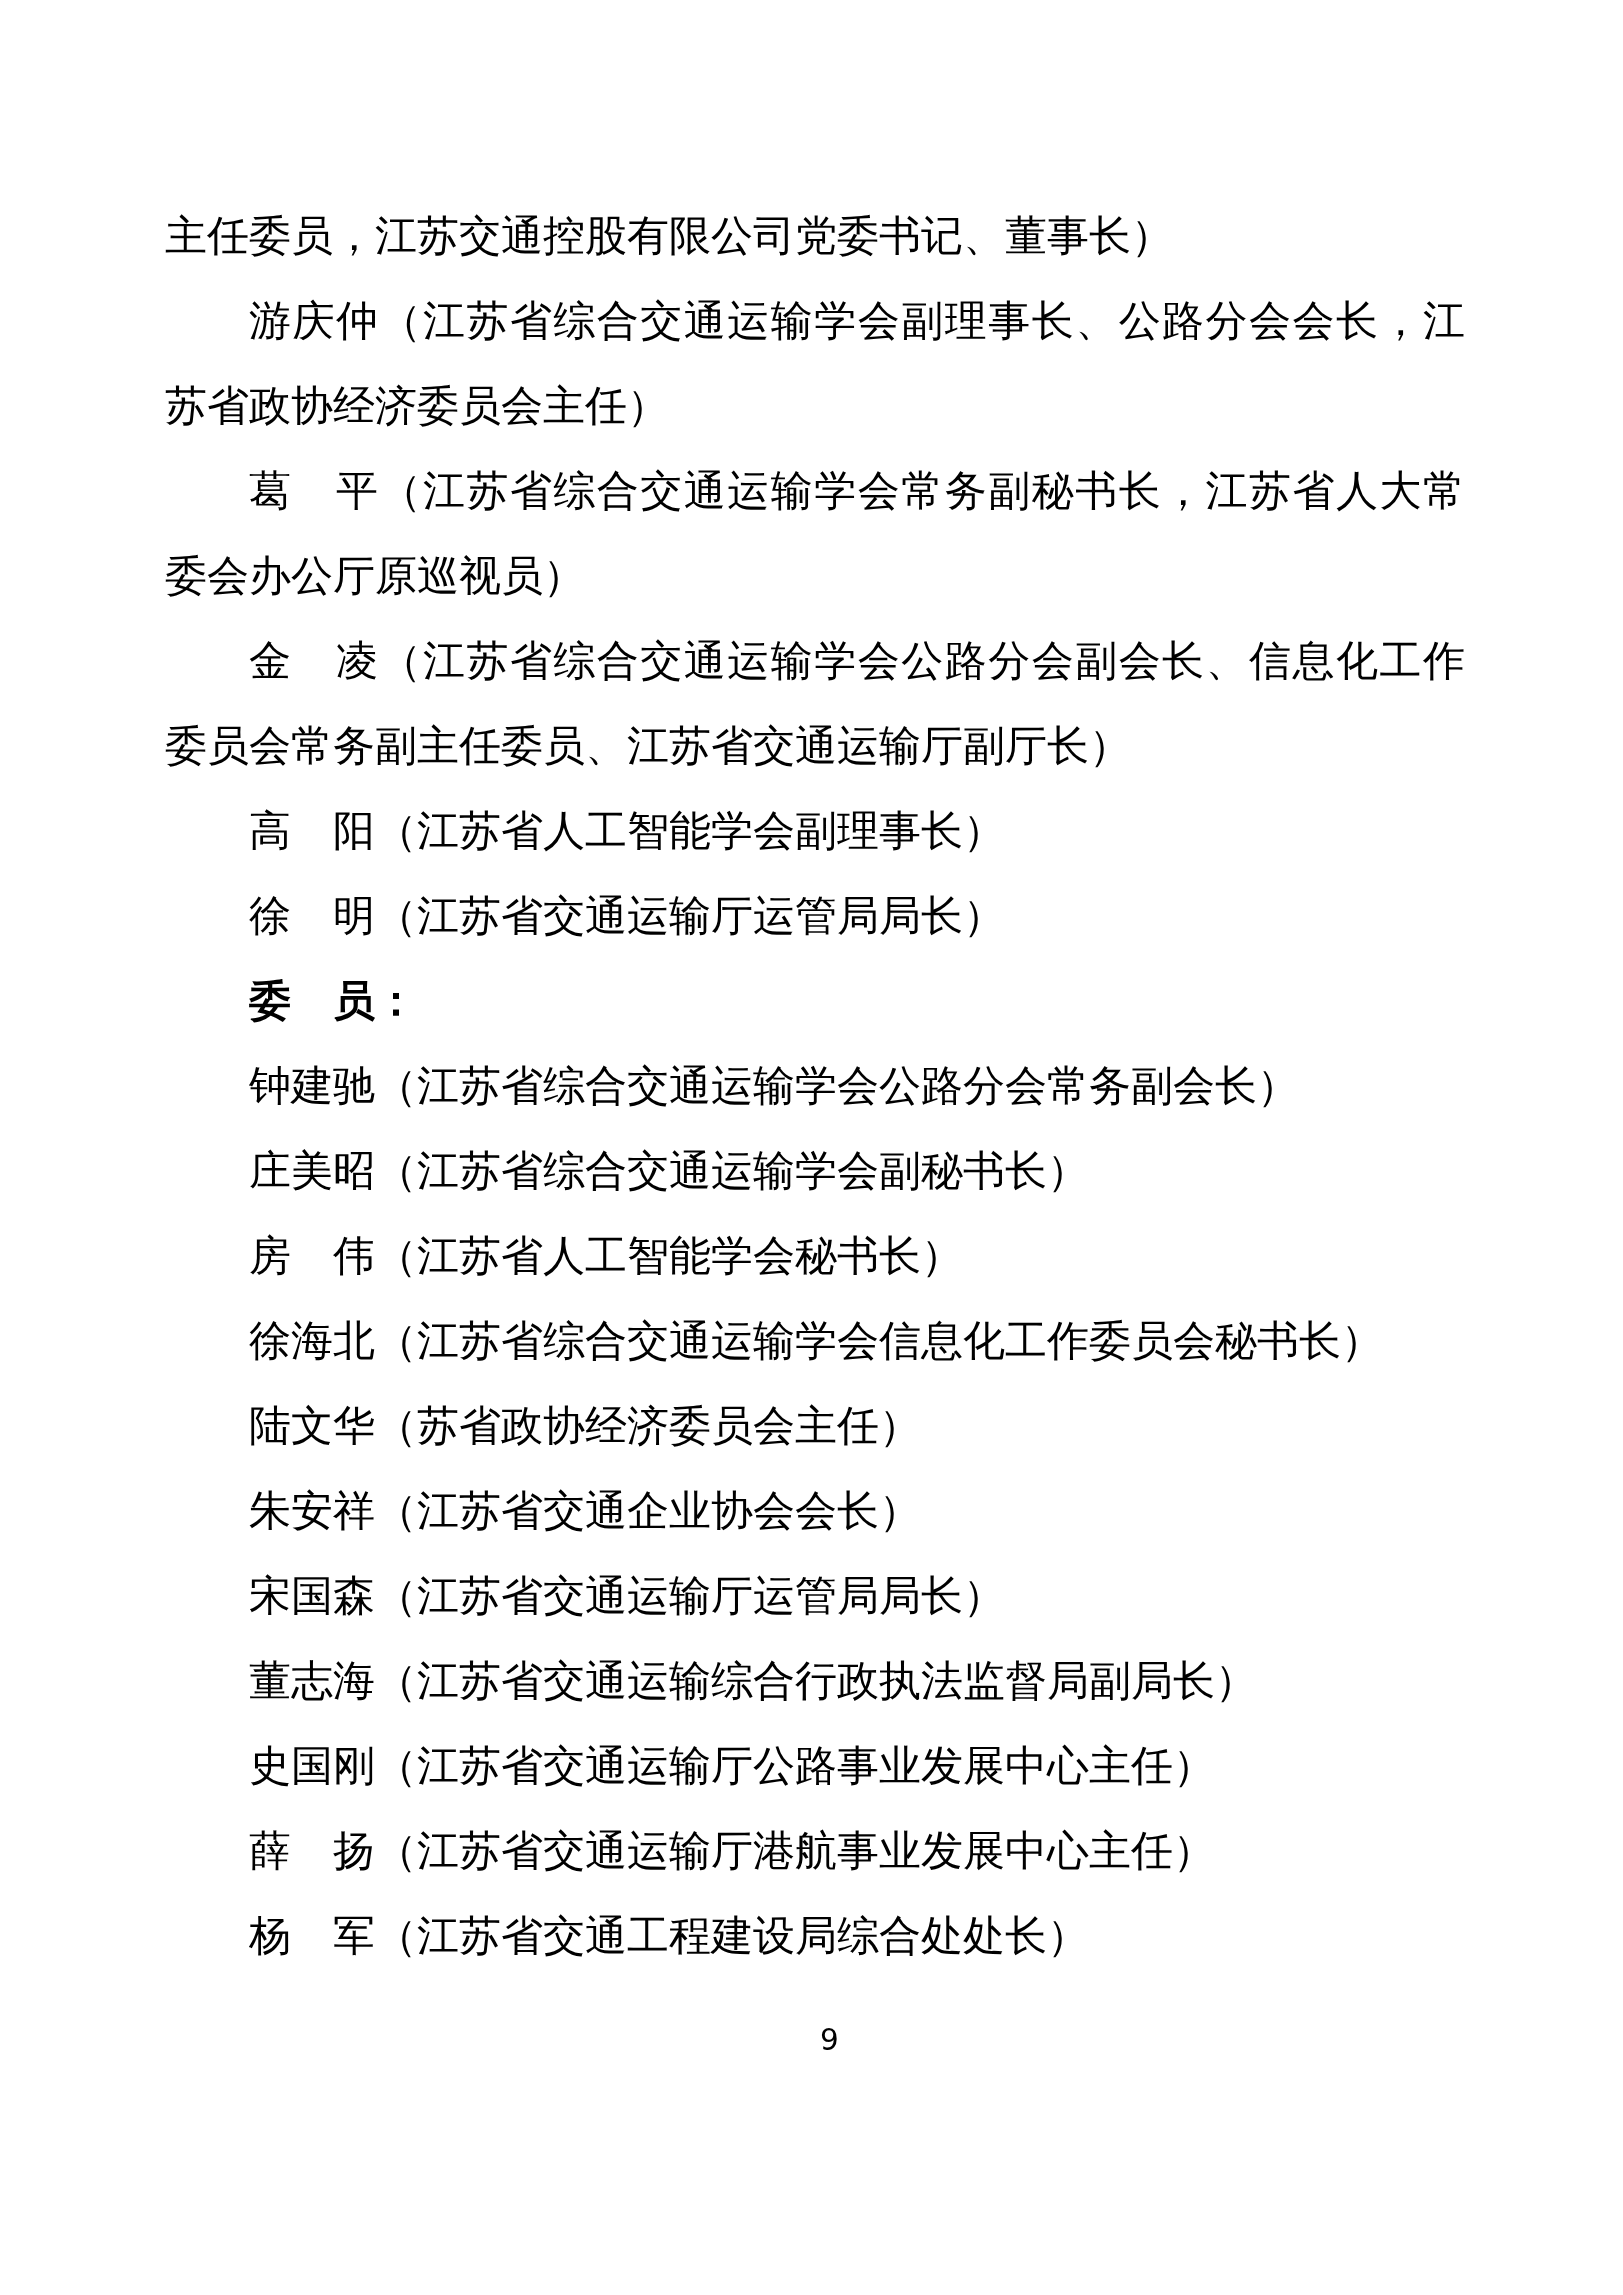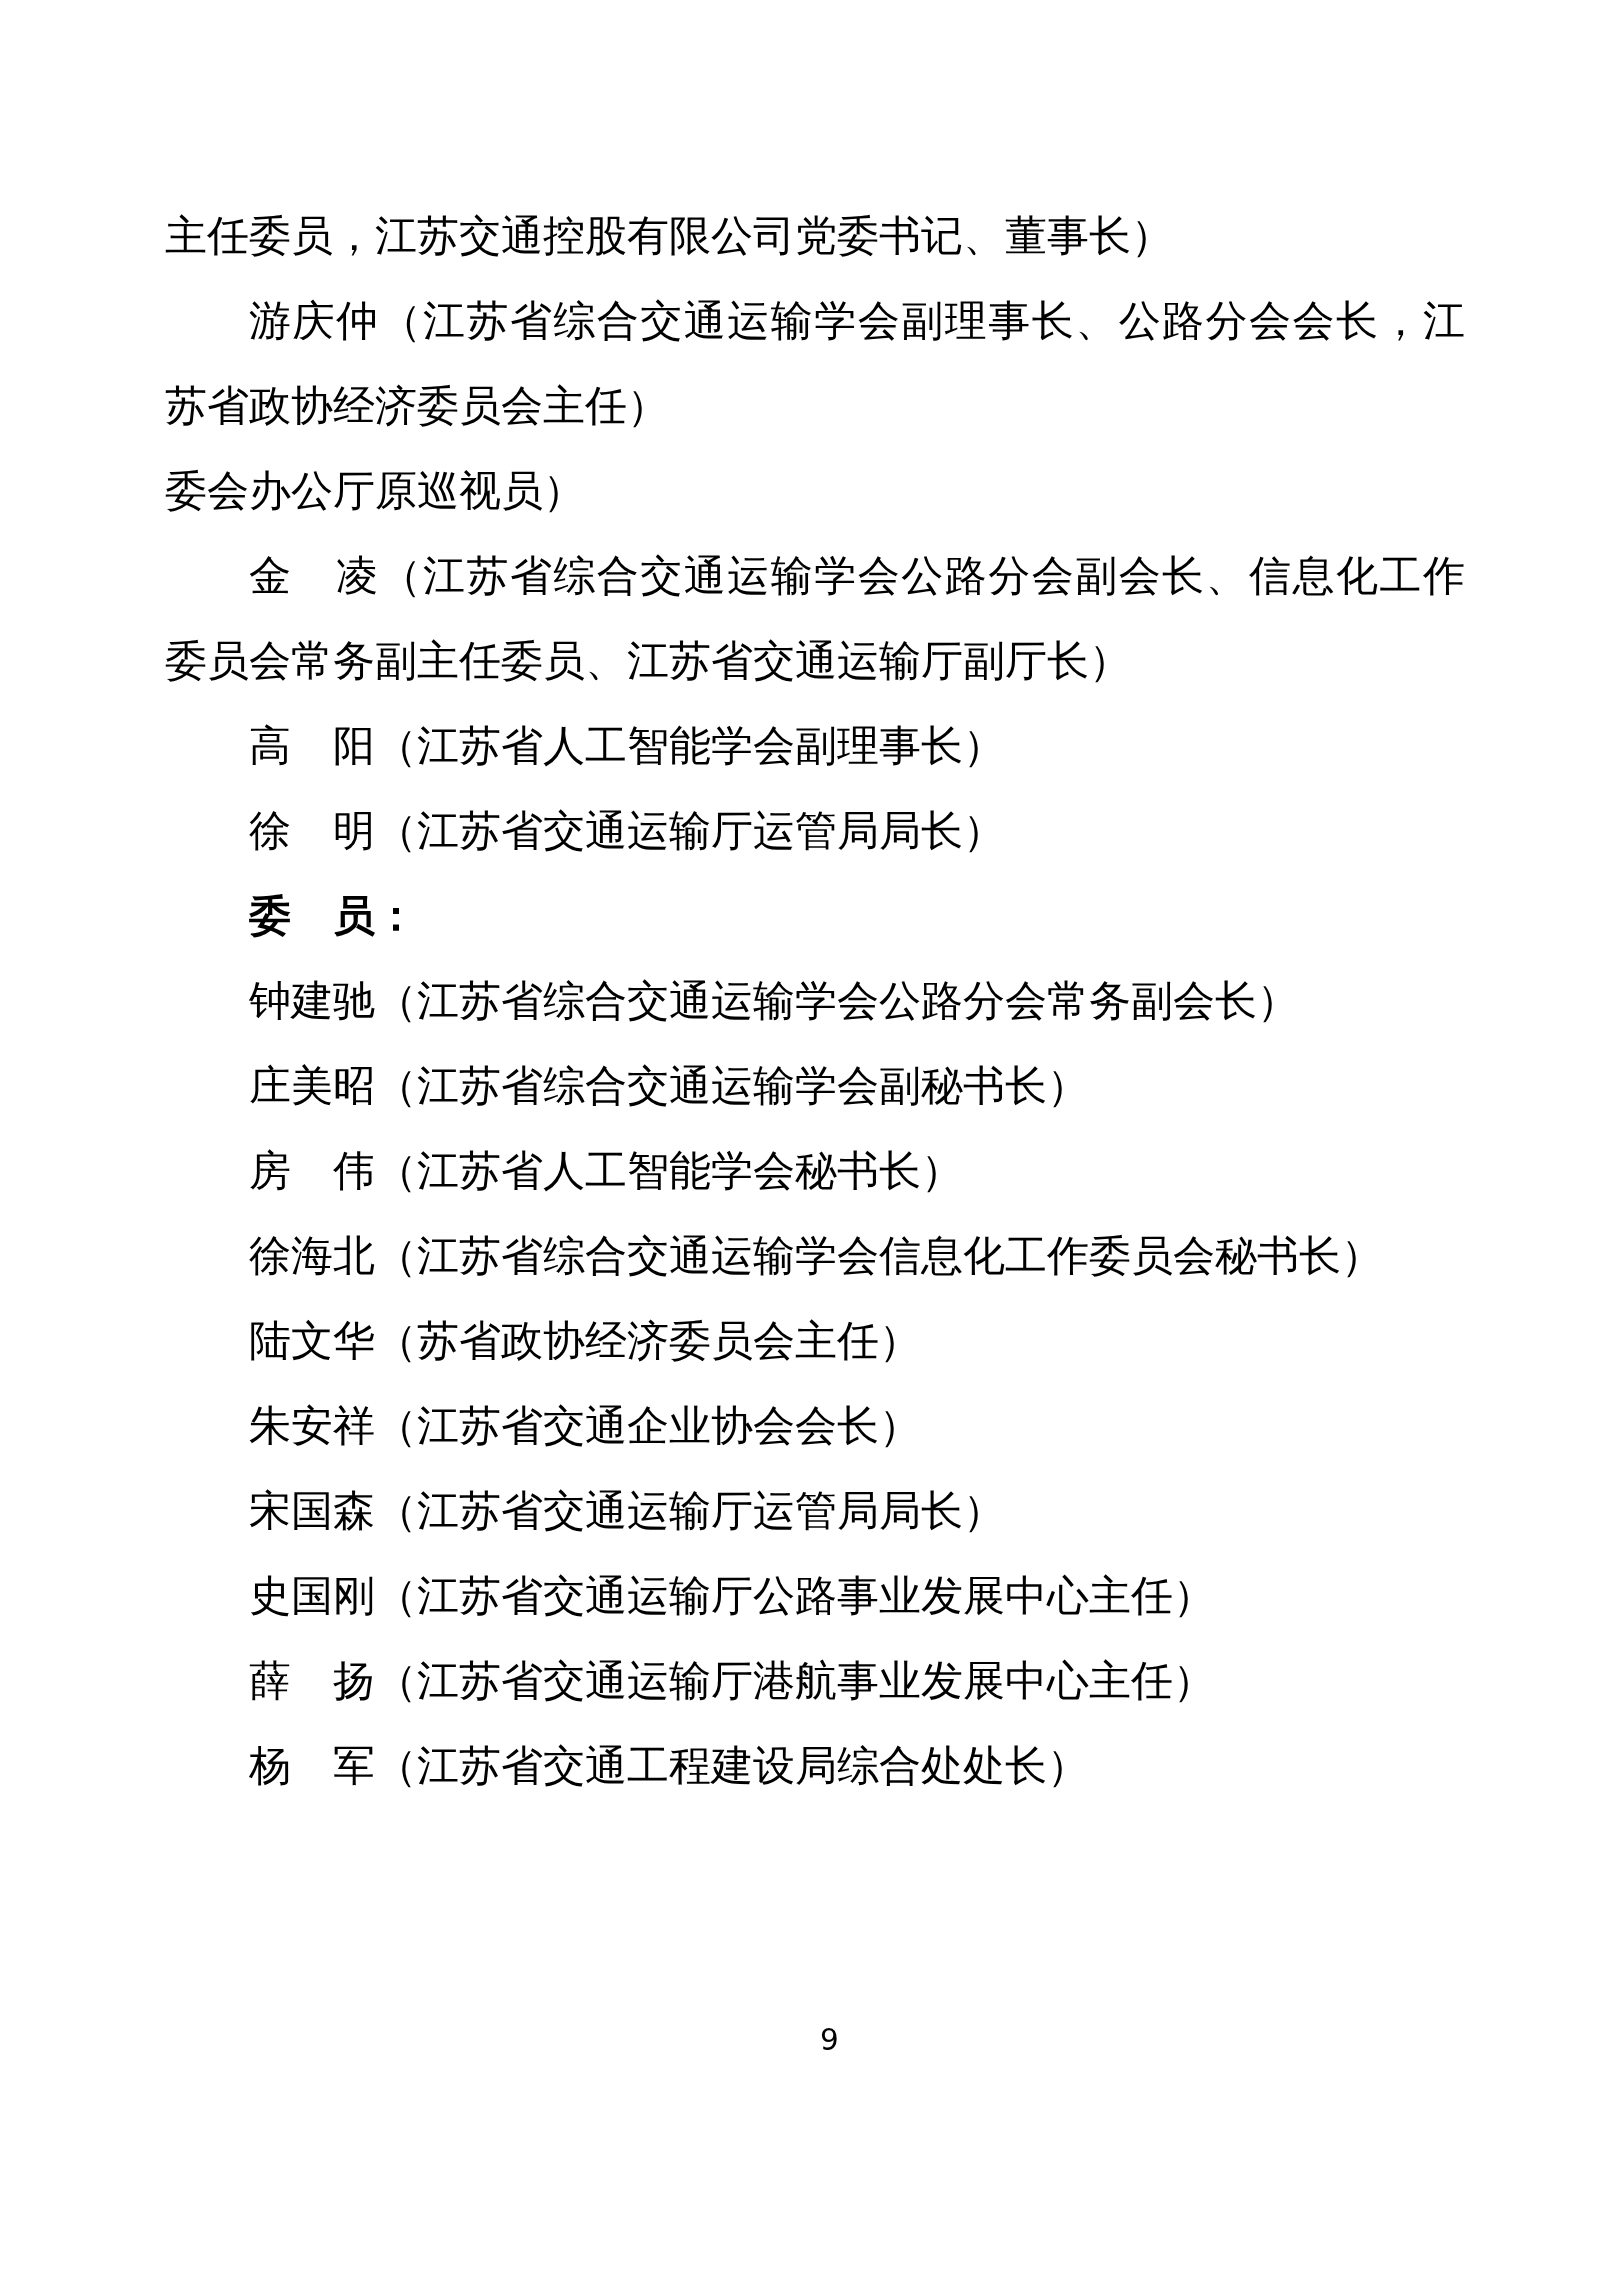--- a/index.html
+++ b/index.html
@@ -46,32 +46,34 @@
   }
 </style>
 </head>
 <body>
 
 <div class="page">
   <div class="content">
       <div class="line">主任委员，江苏交通控股有限公司党委书记、董事长）</div>
       <div class="line indent fill">游庆仲（江苏省综合交通运输学会副理事长、公路分会会长，江</div>
       <div class="line">苏省政协经济委员会主任）</div>
+      <div class="line indent fill">葛　平（江苏省综合交通运输学会常务副秘书长，江苏省人大常</div>
       <div class="line">委会办公厅原巡视员）</div>
       <div class="line indent fill">金　凌（江苏省综合交通运输学会公路分会副会长、信息化工作</div>
       <div class="line">委员会常务副主任委员、江苏省交通运输厅副厅长）</div>
       <div class="line indent">高　阳（江苏省人工智能学会副理事长）</div>
       <div class="line indent">徐　明（江苏省交通运输厅运管局局长）</div>
       <div class="line indent bold">委　员：</div>
       <div class="line indent">钟建驰（江苏省综合交通运输学会公路分会常务副会长）</div>
       <div class="line indent">庄美昭（江苏省综合交通运输学会副秘书长）</div>
       <div class="line indent">房　伟（江苏省人工智能学会秘书长）</div>
       <div class="line indent">徐海北（江苏省综合交通运输学会信息化工作委员会秘书长）</div>
       <div class="line indent">陆文华（苏省政协经济委员会主任）</div>
       <div class="line indent">朱安祥（江苏省交通企业协会会长）</div>
       <div class="line indent">宋国森（江苏省交通运输厅运管局局长）</div>
+      <div class="line indent">董志海（江苏省交通运输综合行政执法监督局副局长）</div>
       <div class="line indent">史国刚（江苏省交通运输厅公路事业发展中心主任）</div>
       <div class="line indent">薛　扬（江苏省交通运输厅港航事业发展中心主任）</div>
       <div class="line indent">杨　军（江苏省交通工程建设局综合处处长）</div>
     </div>
   <div class="page-number">9</div>
 </div>
 
 
 </body></html>

